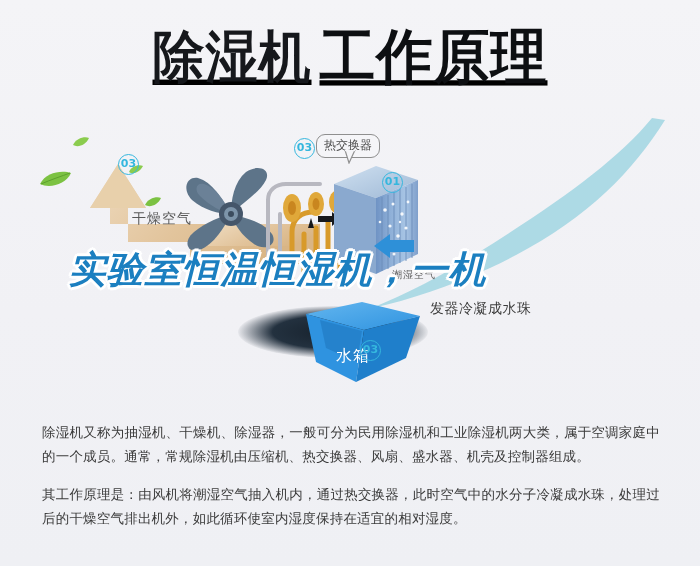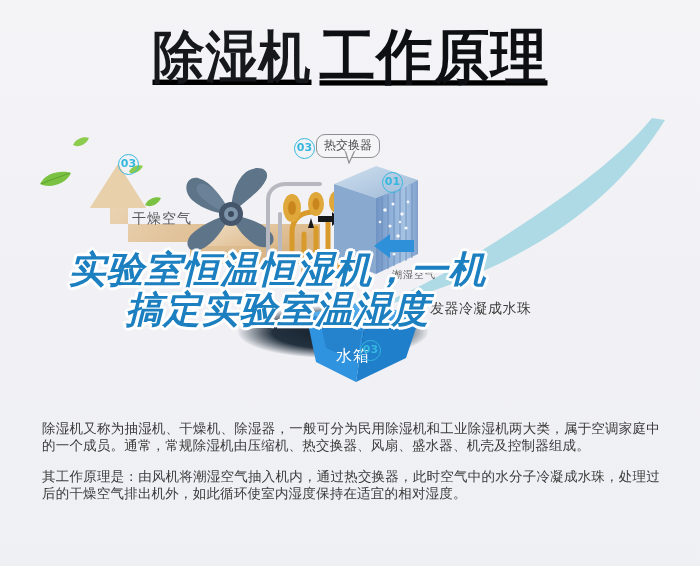--- a/index.html
+++ b/index.html
@@ -124,21 +124,21 @@
     paint-order:stroke fill;
     text-shadow:
       2px 0 0 #fff,-2px 0 0 #fff,0 2px 0 #fff,0 -2px 0 #fff,
       2px 2px 0 #fff,-2px -2px 0 #fff,2px -2px 0 #fff,-2px 2px 0 #fff,
       3px 0 0 #fff,-3px 0 0 #fff,0 3px 0 #fff,0 -3px 0 #fff;
   }
 
   
   .body-text{
     position:absolute;left:42px;top:420px;width:618px;
-    color:#3a3a3a;font-size:13.5px;line-height:17px;
+    color:#3a3a3a;font-size:13.5px;line-height:24px;
     font-family:"DejaVu Sans","Liberation Sans",sans-serif;
     letter-spacing:.2px;
   }
   .para{margin:0 0 14px 0;text-align:justify;}
   .para:last-child{margin-bottom:17px;}
 </style>
 </head>
 <body>
 
 <div id="page">
@@ -301,21 +301,20 @@
       <path d="M1 0 L11 0 L5 13 Z" fill="#f5f5f8" stroke="#8f8f8f" stroke-width="1.2"></path>
       <path d="M1 0 L11 0" stroke="#f5f5f8" stroke-width="2.4"></path>
     </svg>
 
     <div class="stepline step-02">发器冷凝成水珠</div>
     <div class="badge badge-step03">03</div>
   </div>
 
   <div class="watermark">
     <div class="wm-line">实验室恒温恒湿机，一机</div>
-    <div class="wm-line">搞定实验室温湿度</div>
   </div>
 
   <div class="body-text">
     <p class="para">除湿机又称为抽湿机、干燥机、除湿器，一般可分为民用除湿机和工业除湿机两大类，属于空调家庭中的一个成员。通常，常规除湿机由压缩机、热交换器、风扇、盛水器、机壳及控制器组成。</p>
     <p class="para">其工作原理是：由风机将潮湿空气抽入机内，通过热交换器，此时空气中的水分子冷凝成水珠，处理过后的干燥空气排出机外，如此循环使室内湿度保持在适宜的相对湿度。</p>
   </div>
 
 </div>
 
 </body></html>

